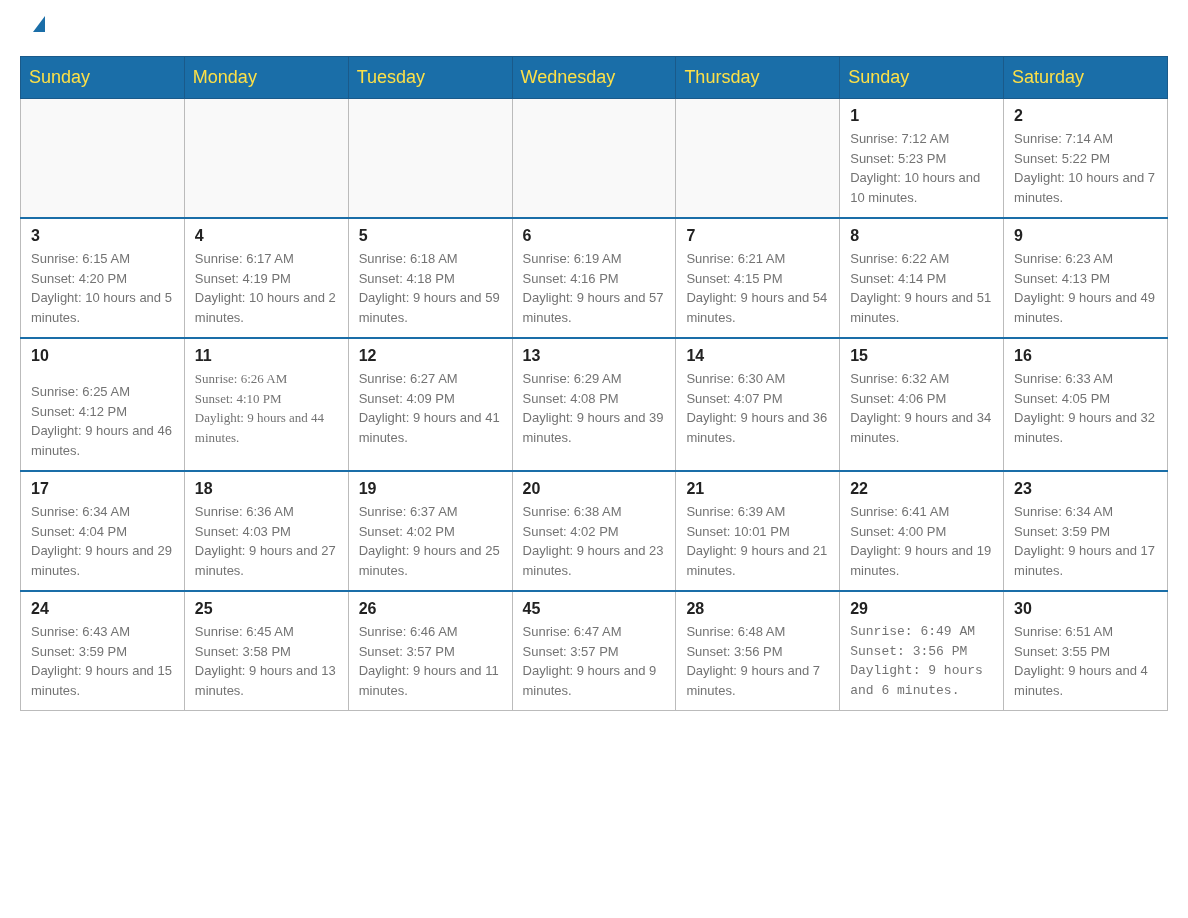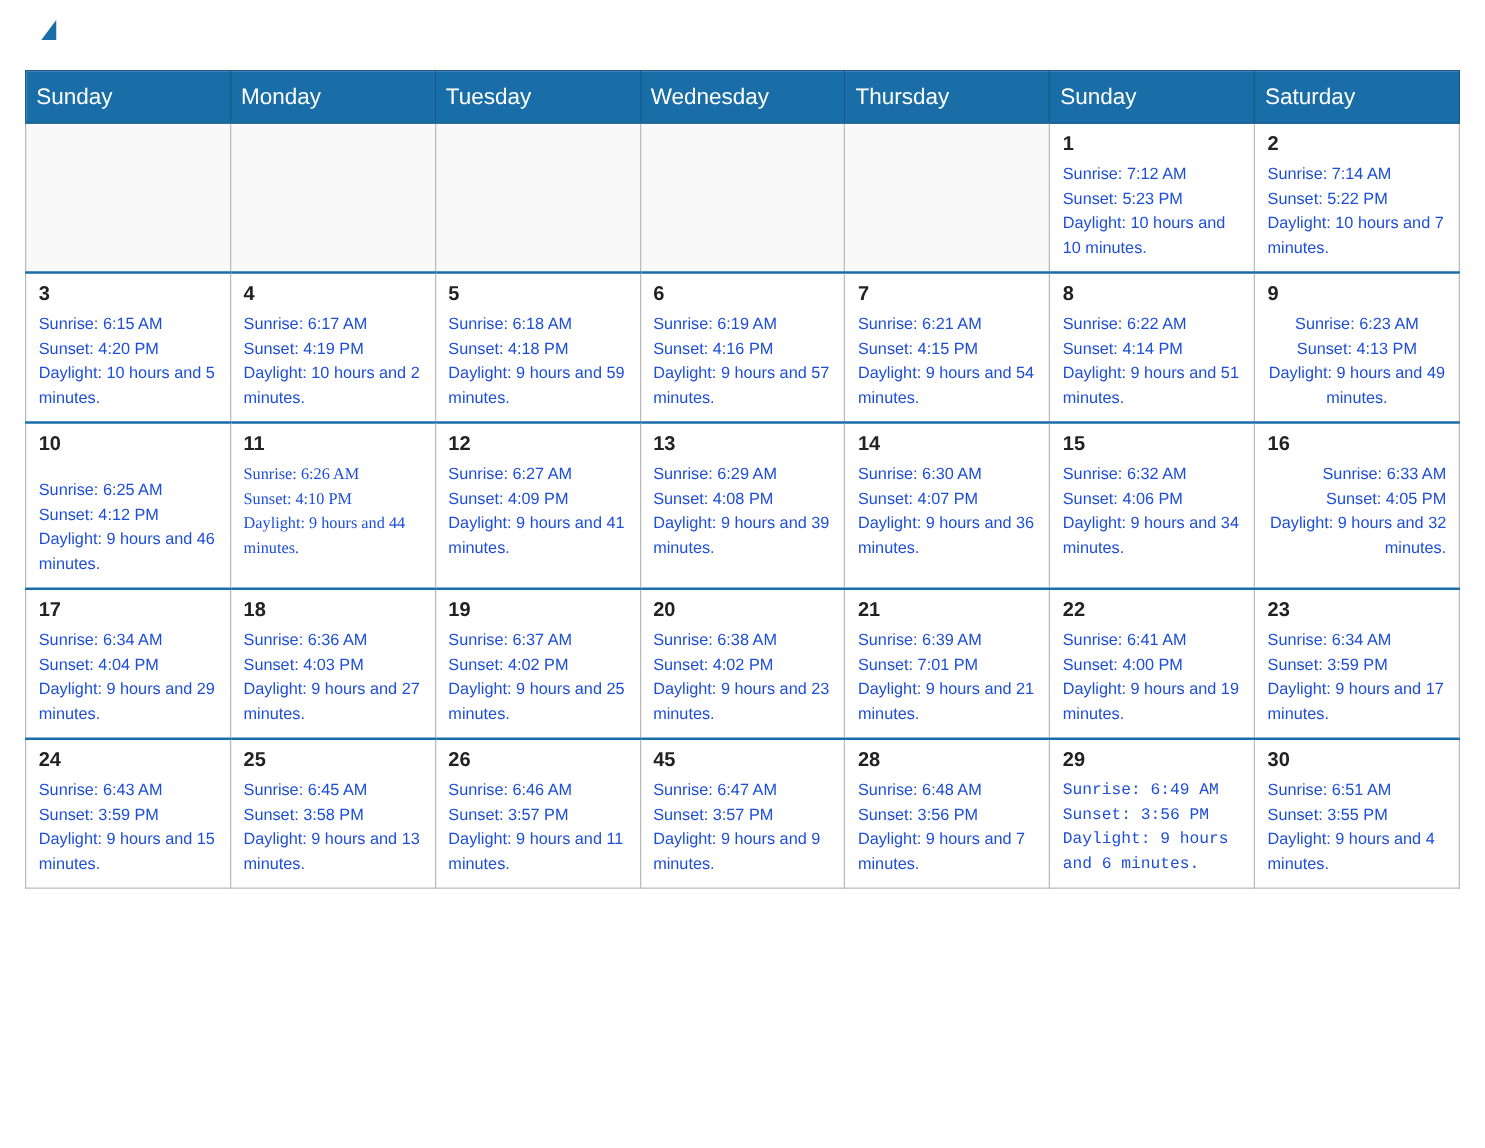--- a/index.html
+++ b/index.html
@@ -50,21 +50,21 @@
       margin-top: 4px;
     }
     .calendar {
       margin: 10px 20px 20px 20px;
       border-collapse: collapse;
       width: calc(100% - 40px);
       border: 1px solid #aaa;
     }
     .calendar th {
       background: #1a6ea8;
-      color: #ffffff;
+      color: #fde047;
       font-size: 18px;
       font-weight: normal;
       padding: 10px 8px;
       text-align: left;
       border: 1px solid #1a5a8a;
     }
     .calendar td {
       vertical-align: top;
       padding: 8px 10px 10px 10px;
       border: 1px solid #bbb;
@@ -76,21 +76,21 @@
     .day-num {
       font-size: 16px;
       font-weight: bold;
       color: #222;
       display: block;
       margin-bottom: 4px;
     }
     .day-info {
       font-size: 13px;
       line-height: 1.5;
-      color: #1d4ed8;
+      color: #737373;
     }
     .empty-cell {
       background: #f9f9f9;
     }
     .row-divider td {
       border-top: 2px solid #1a6ea8;
     }
   </style>
 </head>
 <body>
@@ -175,21 +175,21 @@
 Daylight: 9 hours and 54 minutes.</div>
         </td>
         <td>
           <span class="day-num">8</span>
           <div class="day-info" style="white-space: pre-line;">Sunrise: 6:22 AM
 Sunset: 4:14 PM
 Daylight: 9 hours and 51 minutes.</div>
         </td>
         <td>
           <span class="day-num">9</span>
-          <div class="day-info" style="white-space: pre-line; text-align: center;">Sunrise: 6:23 AM
+          <div class="day-info" style="white-space: pre-line;">Sunrise: 6:23 AM
 Sunset: 4:13 PM
 Daylight: 9 hours and 49 minutes.</div>
         </td>
       </tr>
       <tr class="row-divider">
         <td>
           <span class="day-num">10</span>
           <div class="day-info" style="white-space: pre-line; margin-top: 17px;">Sunrise: 6:25 AM
 Sunset: 4:12 PM
 Daylight: 9 hours and 46 minutes.</div>
@@ -219,21 +219,21 @@
 Daylight: 9 hours and 36 minutes.</div>
         </td>
         <td>
           <span class="day-num">15</span>
           <div class="day-info" style="white-space: pre-line;">Sunrise: 6:32 AM
 Sunset: 4:06 PM
 Daylight: 9 hours and 34 minutes.</div>
         </td>
         <td>
           <span class="day-num">16</span>
-          <div class="day-info" style="white-space: pre-line; text-align: right;">Sunrise: 6:33 AM
+          <div class="day-info" style="white-space: pre-line;">Sunrise: 6:33 AM
 Sunset: 4:05 PM
 Daylight: 9 hours and 32 minutes.</div>
         </td>
       </tr>
       <tr class="row-divider">
         <td>
           <span class="day-num">17</span>
           <div class="day-info" style="white-space: pre-line;">Sunrise: 6:34 AM
 Sunset: 4:04 PM
 Daylight: 9 hours and 29 minutes.</div>
@@ -252,21 +252,21 @@
         </td>
         <td>
           <span class="day-num">20</span>
           <div class="day-info" style="white-space: pre-line;">Sunrise: 6:38 AM
 Sunset: 4:02 PM
 Daylight: 9 hours and 23 minutes.</div>
         </td>
         <td>
           <span class="day-num">21</span>
           <div class="day-info" style="white-space: pre-line;">Sunrise: 6:39 AM
-Sunset: 7:01 PM
+Sunset: 10:01 PM
 Daylight: 9 hours and 21 minutes.</div>
         </td>
         <td>
           <span class="day-num">22</span>
           <div class="day-info" style="white-space: pre-line;">Sunrise: 6:41 AM
 Sunset: 4:00 PM
 Daylight: 9 hours and 19 minutes.</div>
         </td>
         <td>
           <span class="day-num">23</span>

